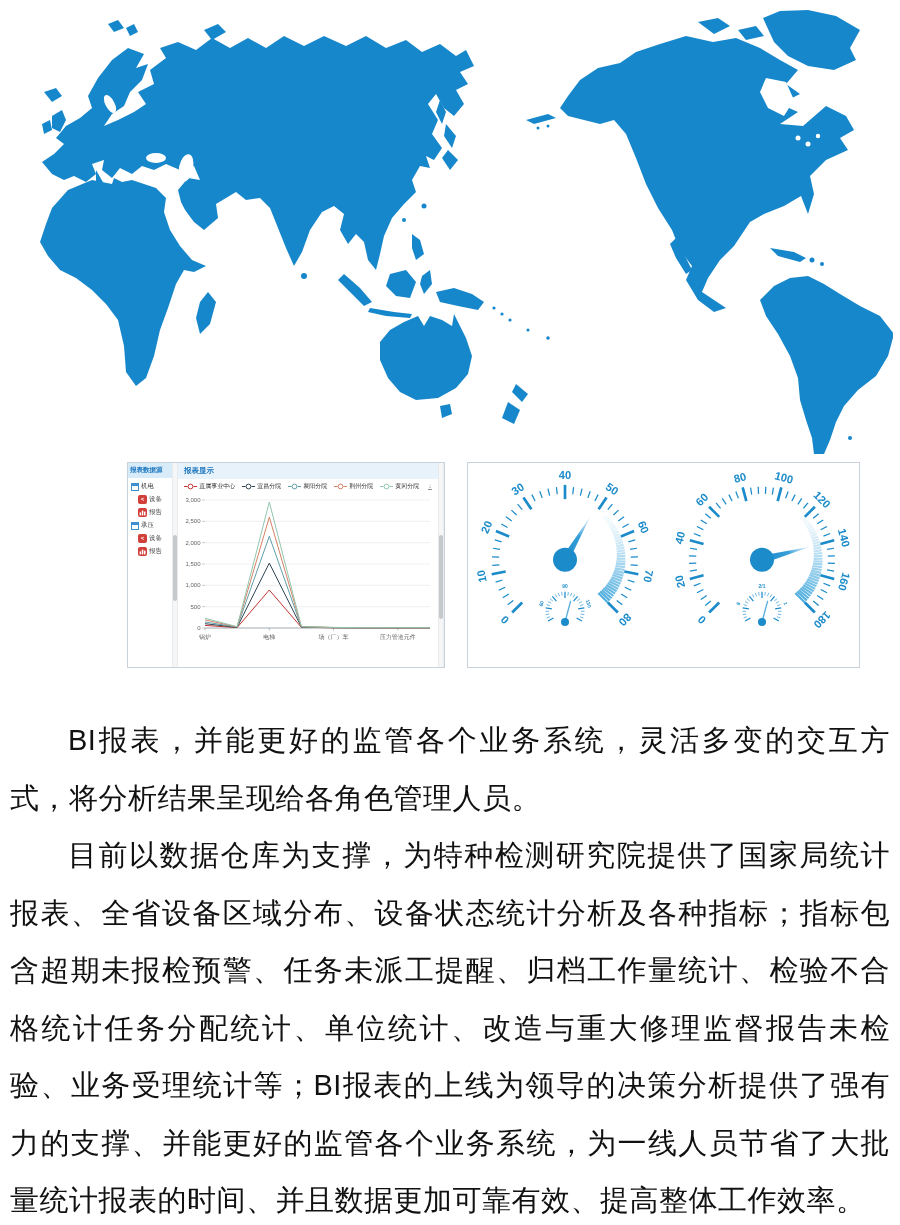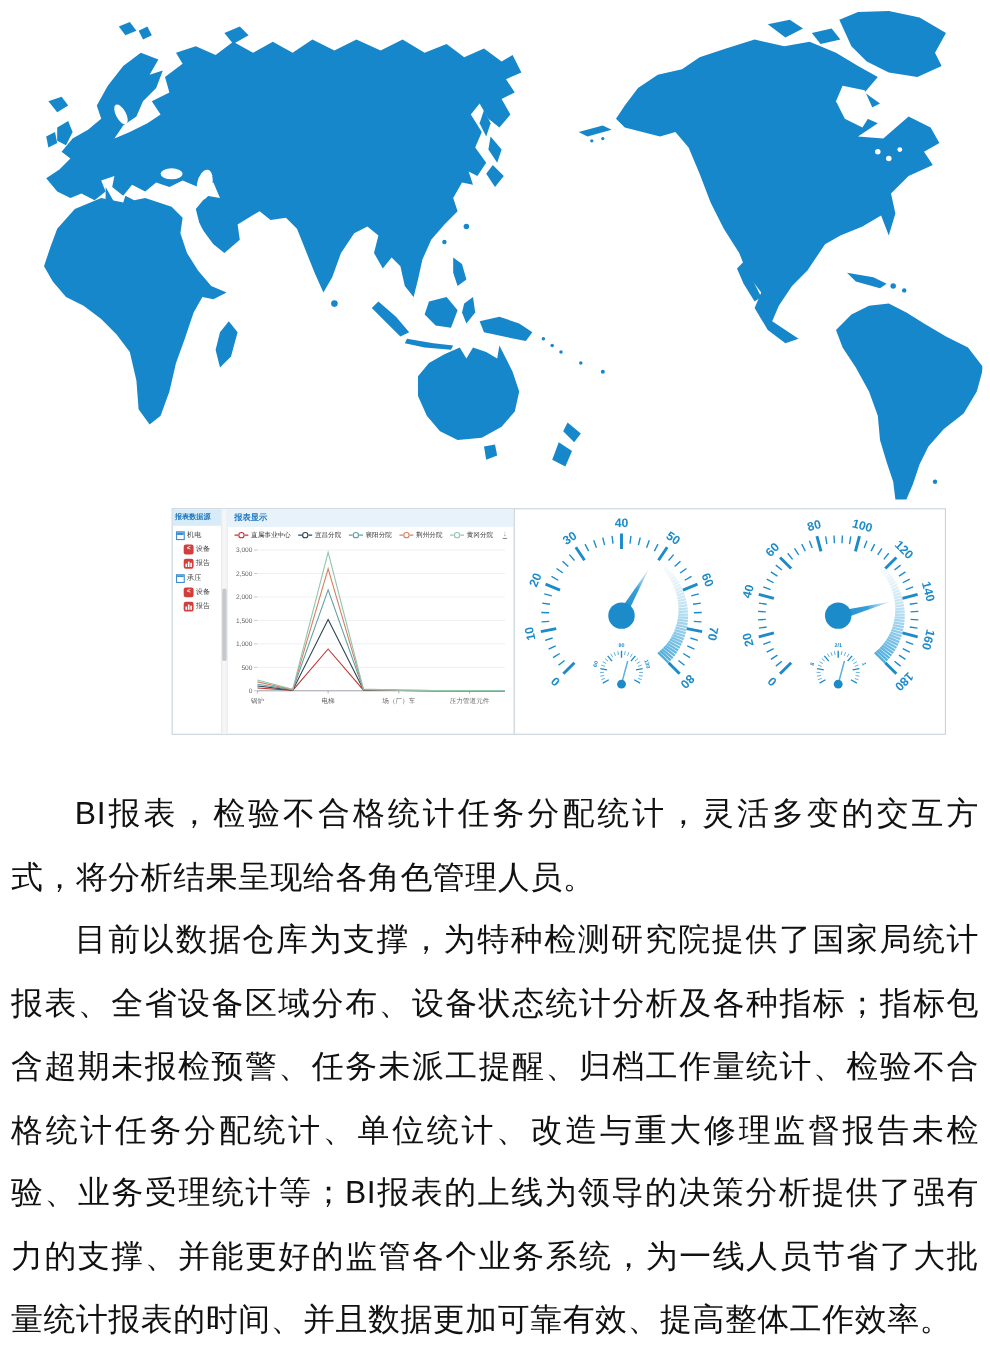--- a/index.html
+++ b/index.html
@@ -2,21 +2,21 @@
 <html><head>
 <meta charset="utf-8">
 <style>
   html,body{margin:0;padding:0;background:#fff;}
   .page{position:relative;width:900px;height:1225px;background:#fff;overflow:hidden;
         font-family:"Liberation Sans",sans-serif;}
   
   .map{position:absolute;left:8px;top:8px;width:885px;height:448px;}
   
   .panel{position:absolute;top:462px;height:206px;background:#fff;border:1px solid #c9d2da;box-sizing:border-box;}
-  .panel-left{left:156px;width:318px;display:flex;}
+  .panel-left{left:127px;width:318px;display:flex;}
   .panel-right{left:467px;width:393px;display:flex;align-items:center;justify-content:space-between;padding:0 8px;}
   .sidebar{width:44px;flex:none;display:flex;flex-direction:column;}
   .sidebar-header{background:#d8ebf8;color:#1f78c0;font-size:6.5px;font-weight:bold;padding:3px 2px;white-space:nowrap;}
   .sb-item{display:flex;align-items:center;gap:2px;font-size:6.5px;color:#444;margin:4px 0 0 3px;white-space:nowrap;cursor:default;}
   .sb-item.leaf{margin-left:10px;}
   .ic-cat{width:8px;height:8px;box-sizing:border-box;border:1px solid #3f8fd0;background:
      linear-gradient(#3f8fd0 0 2px,transparent 2px);flex:none;}
   .ic-leaf{width:9px;height:9px;border-radius:2px;background:#d23f3a;color:#fff;font-size:6px;line-height:9px;
      text-align:center;font-weight:bold;flex:none;display:flex;align-items:center;justify-content:center;}
   .vscroll{width:6px;flex:none;background:#f5f6f7;border-left:1px solid #e8eaec;border-right:1px solid #e8eaec;position:relative;box-sizing:border-box;}
@@ -500,16 +500,16 @@
             <stop offset="0.55" stop-color="#2d9ad8" stop-opacity="0.95"></stop>
             <stop offset="1" stop-color="#8ecbec" stop-opacity="0.25"></stop>
           </linearGradient>
         </defs>
         <polygon points="98.83531429703865,99.65333378169919 154.0918462721878,89.50613347425883 101.16468570296135,108.34666621830081" fill="url(#ng2)"></polygon>
         <circle cx="100" cy="104" r="13.5" fill="#1B8BCA"></circle>
       </svg>
   </div>
 
   <div class="bodytext">
-    <p>BI报表，检验不合格统计任务分配统计，灵活多变的交互方式，将分析结果呈现给各角色管理人员。</p>
+    <p>BI报表，并能更好的监管各个业务系统，灵活多变的交互方式，将分析结果呈现给各角色管理人员。</p>
     <p>目前以数据仓库为支撑，为特种检测研究院提供了国家局统计报表、全省设备区域分布、设备状态统计分析及各种指标；指标包含超期未报检预警、任务未派工提醒、归档工作量统计、检验不合格统计任务分配统计、单位统计、改造与重大修理监督报告未检验、业务受理统计等；BI报表的上线为领导的决策分析提供了强有力的支撑、并能更好的监管各个业务系统，为一线人员节省了大批量统计报表的时间、并且数据更加可靠有效、提高整体工作效率。</p>
   </div>
 </div>
 
 </body></html>

